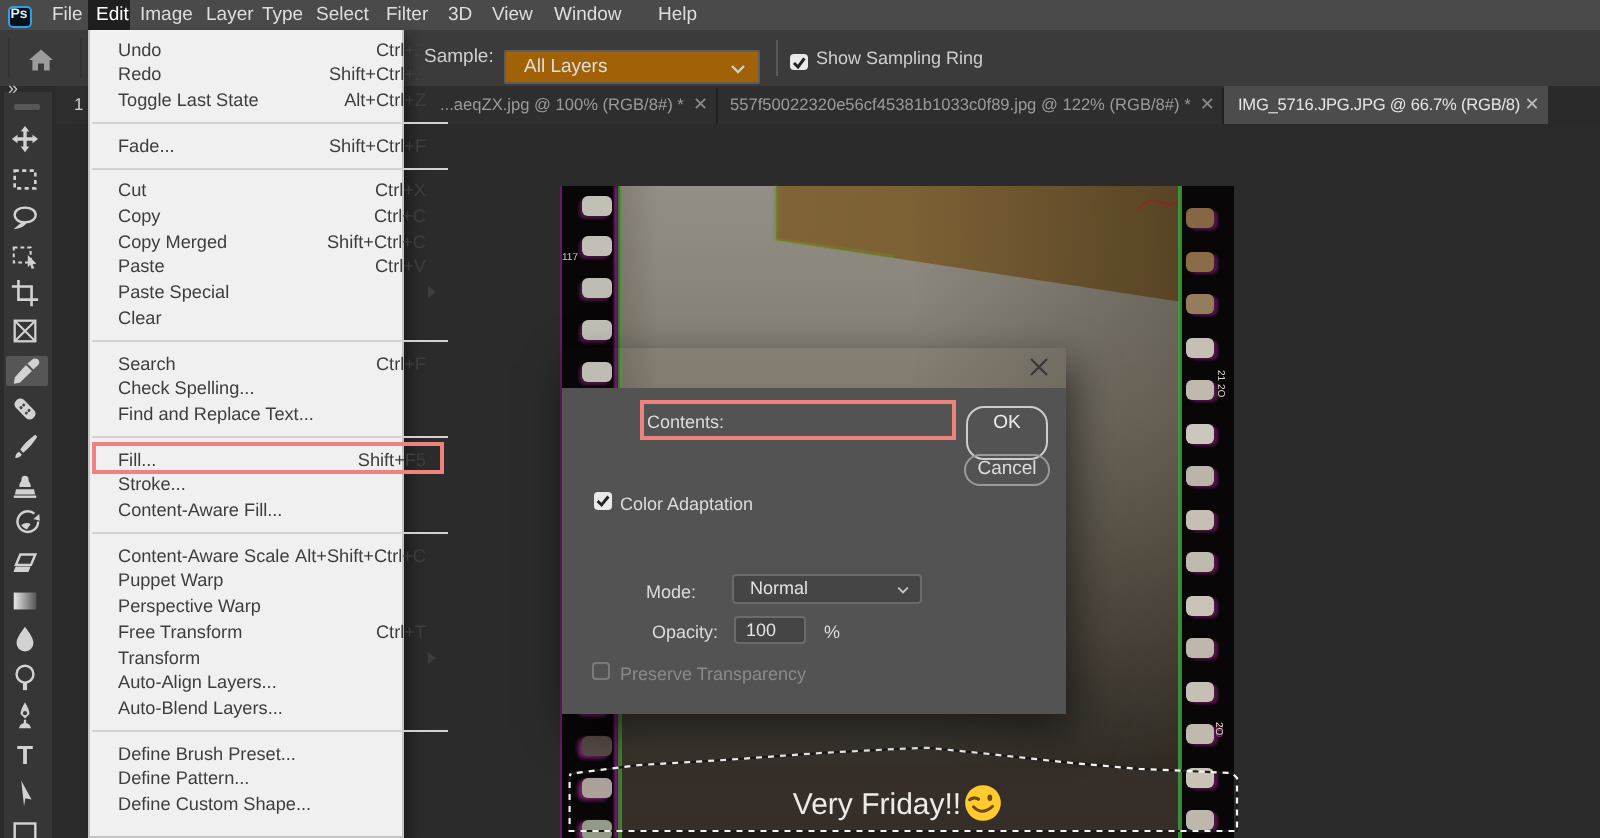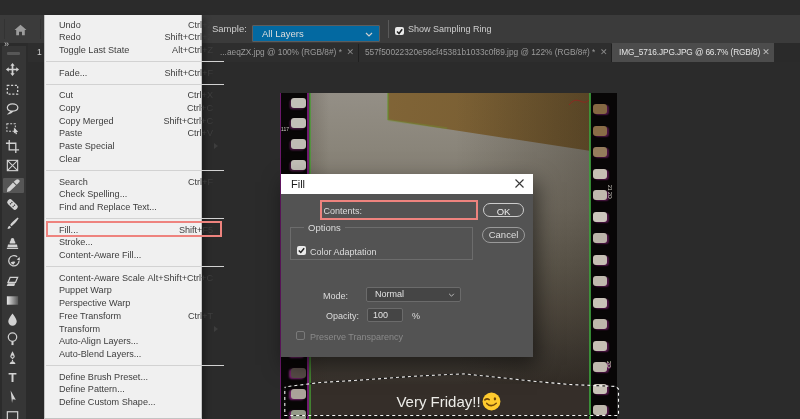--- a/index.html
+++ b/index.html
@@ -13,21 +13,21 @@
   color:#dedede; font-size:9.5px; }
 #pslogo { position:absolute; left:3.5px; top:2.5px; width:12px; height:11.5px;
   background:#061018; border:1.6px solid #2aa2ea; border-radius:2.5px;
   color:#d9ecfa; font-size:7px; font-weight:bold; text-align:center; line-height:8.5px; }
 #editsel { position:absolute; left:44px; top:0; width:21px; height:15px; background:#1f1f1f; }
 
 
 #optbar { position:absolute; left:0; top:15px; width:800px; height:28px; background:#3b3b3b; }
 #optbar .lbl { position:absolute; color:#cfcfcf; font-size:9.5px; line-height:28px; height:28px; }
 #alllayers { position:absolute; left:252px; top:10px; width:128px; height:17px;
-  background:#0369a1; border:1px solid #5d5d5d; border-radius:1px;
+  background:#a16207; border:1px solid #5d5d5d; border-radius:1px;
   color:#dedede; font-size:9.5px; line-height:15px; padding-left:9px; }
 #optsep { position:absolute; left:388px; top:5px; width:1px; height:18px; background:#5a5a5a; }
 .checkbox { position:absolute; background:#e9e9e9; border-radius:2px; }
 .checkbox svg { position:absolute; left:0; top:0; }
 
 
 #tabbar { position:absolute; left:28px; top:43px; width:772px; height:19px; background:#2e2e2e; }
 #tabbar .tab { position:absolute; top:0; height:19px; color:#9b9b9b; font-size:8.3px;
   line-height:19px; white-space:nowrap; }
 #tabbar .x { color:#8a8a8a; font-size:9px; }
@@ -90,20 +90,35 @@
 .fs { position:absolute; border:1px solid #6c6c6c; }
 .fs .leg { position:absolute; left:13px; top:-6px; background:#535353; padding:0 4px;
   color:#dcdcdc; font-size:9.5px; line-height:11px; }
 #redcont { position:absolute; left:39px; top:6px; width:158px; height:20px;
   border:2px solid #ee837e; }
 </style>
 </head>
 <body>
 <div id="stage">
 
+<div id="menubar">
+  <div id="pslogo">Ps</div>
+  <div id="editsel"></div>
+  <span class="mi" style="left:26px">File</span>
+  <span class="mi" style="left:48px;color:#ffffff">Edit</span>
+  <span class="mi" style="left:70px">Image</span>
+  <span class="mi" style="left:103px">Layer</span>
+  <span class="mi" style="left:131px">Type</span>
+  <span class="mi" style="left:158px">Select</span>
+  <span class="mi" style="left:193px">Filter</span>
+  <span class="mi" style="left:224px">3D</span>
+  <span class="mi" style="left:246px">View</span>
+  <span class="mi" style="left:277px">Window</span>
+  <span class="mi" style="left:329px">Help</span>
+</div>
 
 <div id="optbar">
   <div style="position:absolute;left:3.5px;top:4px;width:1px;height:20px;background:#333333"></div>
   <div style="position:absolute;left:39.5px;top:4px;width:1px;height:20px;background:#333333"></div>
   <svg style="position:absolute;left:14px;top:9px" width="13" height="12" viewBox="0 0 13 12">
     <path d="M0.5 6 L6.5 0.8 L12.5 6 H10.8 V11.2 H8 V7.8 H5 V11.2 H2.2 V6 Z" fill="#9c9c9c"></path>
   </svg>
   <span class="lbl" style="left:212px">Sample:</span>
   <div id="alllayers">All Layers
     <svg style="position:absolute;right:6px;top:6px" width="8" height="5" viewBox="0 0 8 5">
@@ -383,33 +398,29 @@
           <span class="t">Define Pattern...</span>
         </div>
         <div class="it" style="top:380.99999999999983px">
           <span class="t">Define Custom Shape...</span>
         </div>
       </div>
   <div id="redfill"></div>
 </div>
 
 <div id="dlg">
-  <div id="dlgtitle">Fill</div>
   <div id="dlgx"><svg width="9" height="9" viewBox="0 0 9 9" style="margin-top:5px">
           <path d="M0.5 0.5 L8.5 8.5 M8.5 0.5 L0.5 8.5" stroke="#383838" stroke-width="1.1"></path>
         </svg></div>
   <div id="dlgbody">
     <div id="redcont"></div>
     <span class="lb" style="right:171px;top:10px">Contents:</span>
-    <div class="pill" style="left:202px;top:9px;width:41px;height:14px;line-height:15px">OK</div>
+    <div class="pill" style="left:202px;top:9px;width:41px;height:27px;line-height:15px">OK</div>
     <div class="pill" style="left:201px;top:33px;width:43px;height:16px;line-height:14px;border-color:#9a9a9a;color:#dedede">Cancel</div>
 
-    <div class="fs" style="left:9px;top:33px;width:183px;height:33px">
-      <span class="leg">Options</span>
-    </div>
     <div class="checkbox" style="left:15.5px;top:51.5px;width:9px;height:9px">
       <svg width="9" height="9" viewBox="0 0 10 10">
             <path d="M2 5 L4.2 7.2 L8 2.5" fill="none" stroke="#222" stroke-width="1.6"></path>
           </svg>
     </div>
     <span class="lb" style="left:29px;top:51px">Color Adaptation</span>
 
     <span class="lb" style="right:185px;top:95px">Mode:</span>
     <div class="dd" style="left:85px;top:93px;width:95px;height:15px;line-height:13px;padding-left:8px">Normal
       <span class="chev"><svg width="7" height="4" viewBox="0 0 8 5">

